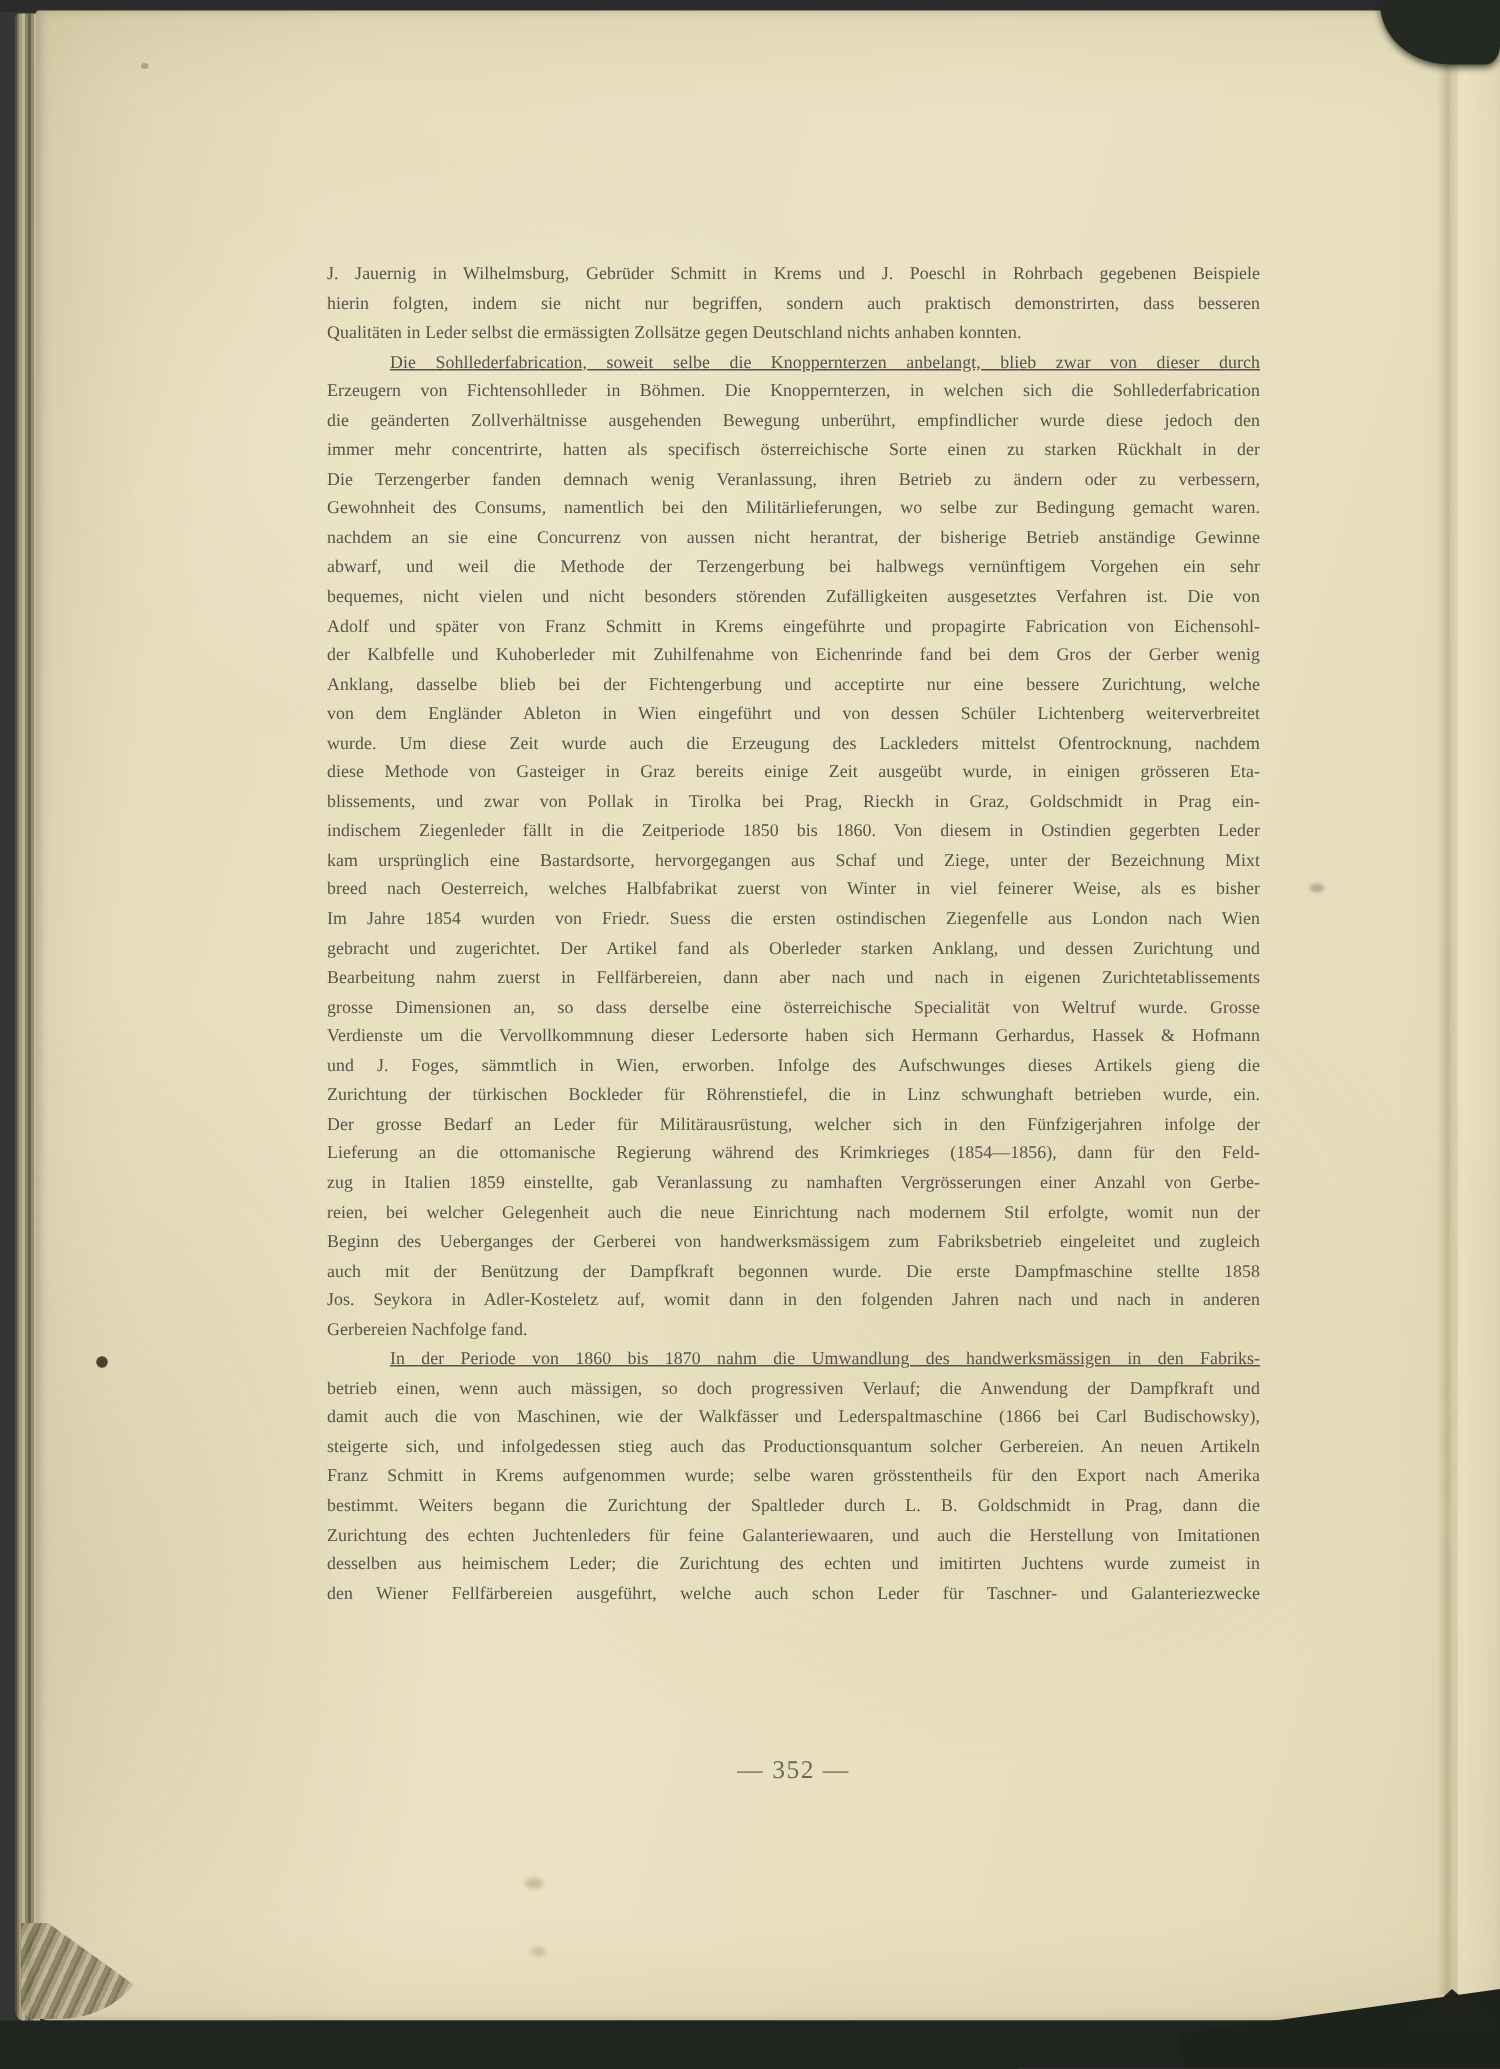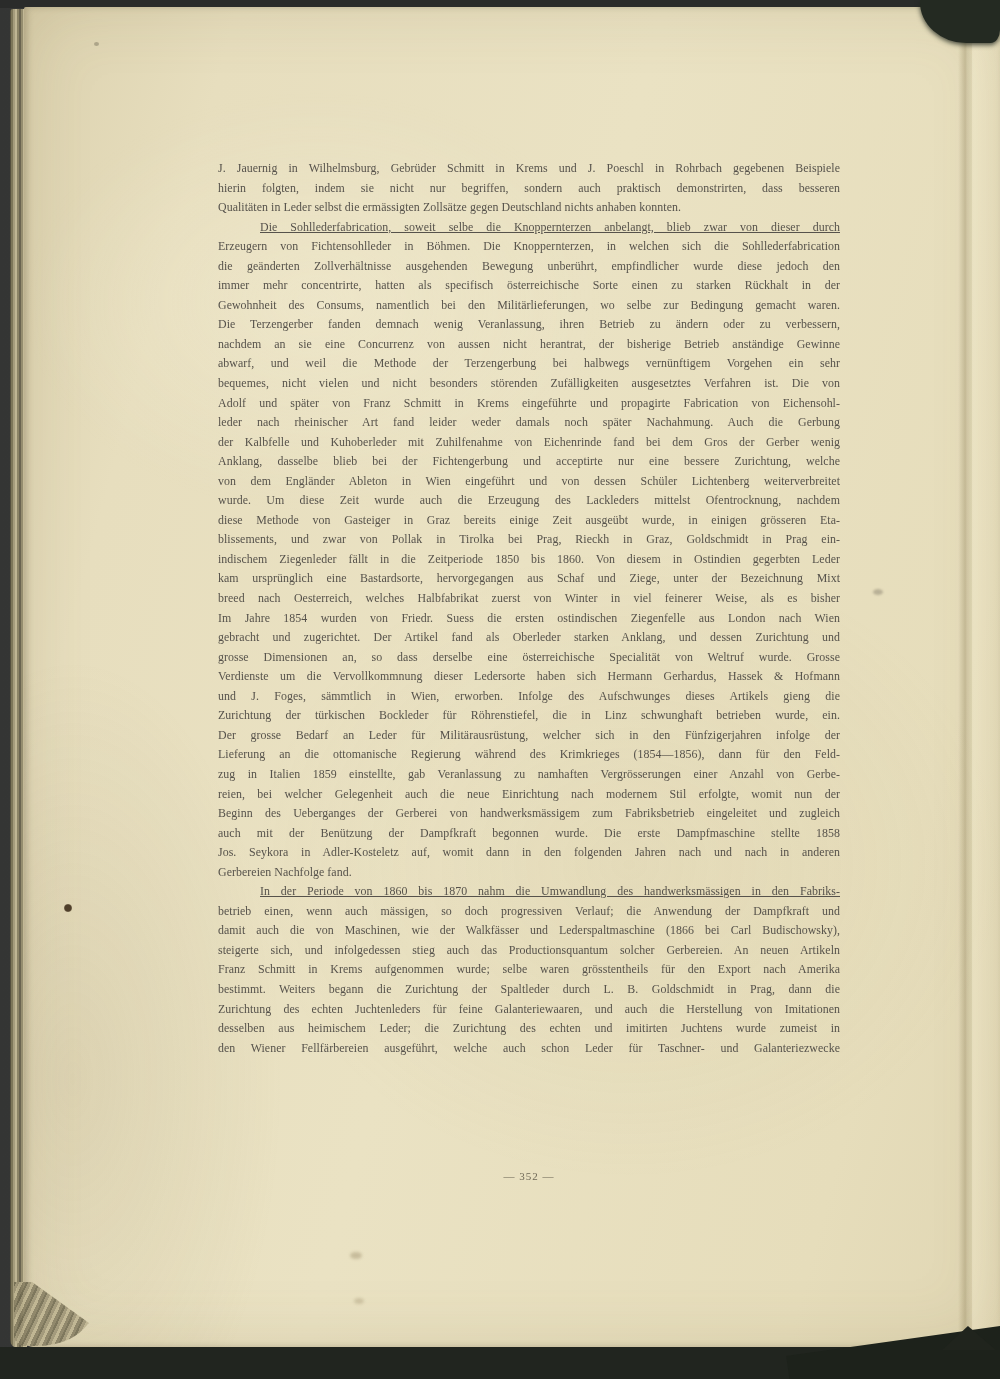--- a/index.html
+++ b/index.html
@@ -36,28 +36,28 @@
     background:
       radial-gradient(ellipse 420px 300px at 30% 22%,rgba(255,250,228,.25),rgba(255,250,228,0) 70%),
       radial-gradient(ellipse 500px 420px at 62% 64%,rgba(200,185,140,.12),rgba(200,185,140,0) 75%),
       radial-gradient(ellipse 300px 600px at 5% 80%,rgba(150,135,95,.14),rgba(150,135,95,0) 70%);}
   
   .crease{position:absolute;left:958px;top:42px;width:16px;height:1288px;
     background:linear-gradient(90deg,rgba(130,115,70,0) 0%,rgba(115,100,58,.28) 45%,rgba(100,88,50,.14) 58%,rgba(130,115,70,0) 100%);}
   .right-page-tint{position:absolute;left:972px;top:42px;width:28px;height:1288px;
     background:linear-gradient(90deg,rgba(255,249,222,.30),rgba(248,240,210,.12));}
   
-  .text-block{position:absolute;left:218px;top:159px;width:622px;color:#56524b;
+  .text-block{position:absolute;left:218px;top:173px;width:622px;color:#56524b;
     font-size:11.9px;line-height:19.55px;}
   .tline{text-align:justify;text-align-last:justify;height:19.55px;overflow:hidden;
     letter-spacing:.05px;}
   .tline.indent{padding-left:42px;text-decoration:underline;}
   .tline.endline{text-align-last:left;font-family:Liberation Serif, serif;}
   .footer{position:absolute;left:218px;top:1170px;width:622px;text-align:center;
-    color:#6e6856;font-size:11px;letter-spacing:1px;}
+    color:#6e6856;font-size:17px;letter-spacing:1px;}
   
   .ink-spot{position:absolute;left:64px;top:904px;width:8px;height:8px;border-radius:50%;
     background:radial-gradient(circle,#4f3f2b 0 55%,rgba(95,77,53,.55) 75%,rgba(95,77,53,0) 100%);}
   .speck-a{position:absolute;left:873px;top:589px;width:10px;height:6px;border-radius:50%;
     background:rgba(100,95,80,.35);filter:blur(1px);}
   .speck-b{position:absolute;left:94px;top:42px;width:5px;height:4px;border-radius:50%;
     background:rgba(115,108,88,.45);filter:blur(.5px);}
   .speck-c{position:absolute;left:350px;top:1252px;width:12px;height:7px;border-radius:50%;
     background:rgba(165,152,118,.5);filter:blur(1.5px);}
   .speck-d{position:absolute;left:354px;top:1298px;width:10px;height:6px;border-radius:50%;
@@ -81,38 +81,38 @@
   <div class="gutter-bottom-wedge"></div>
 
   <div class="text-block">
       <div class="tline">J. Jauernig in Wilhelmsburg, Gebrüder Schmitt in Krems und J. Poeschl in Rohrbach gegebenen Beispiele</div>
       <div class="tline">hierin folgten, indem sie nicht nur begriffen, sondern auch praktisch demonstrirten, dass besseren</div>
       <div class="tline endline">Qualitäten in Leder selbst die ermässigten Zollsätze gegen Deutschland nichts anhaben konnten.</div>
       <div class="tline indent">Die Sohllederfabrication, soweit selbe die Knoppernterzen anbelangt, blieb zwar von dieser durch</div>
       <div class="tline">Erzeugern von Fichtensohlleder in Böhmen. Die Knoppernterzen, in welchen sich die Sohllederfabrication</div>
       <div class="tline">die geänderten Zollverhältnisse ausgehenden Bewegung unberührt, empfindlicher wurde diese jedoch den</div>
       <div class="tline">immer mehr concentrirte, hatten als specifisch österreichische Sorte einen zu starken Rückhalt in der</div>
+      <div class="tline">Die Terzengerber fanden demnach wenig Veranlassung, ihren Betrieb zu ändern oder zu verbessern,</div>
       <div class="tline">Gewohnheit des Consums, namentlich bei den Militärlieferungen, wo selbe zur Bedingung gemacht waren.</div>
-      <div class="tline">Die Terzengerber fanden demnach wenig Veranlassung, ihren Betrieb zu ändern oder zu verbessern,</div>
       <div class="tline">nachdem an sie eine Concurrenz von aussen nicht herantrat, der bisherige Betrieb anständige Gewinne</div>
       <div class="tline">abwarf, und weil die Methode der Terzengerbung bei halbwegs vernünftigem Vorgehen ein sehr</div>
       <div class="tline">bequemes, nicht vielen und nicht besonders störenden Zufälligkeiten ausgesetztes Verfahren ist. Die von</div>
       <div class="tline">Adolf und später von Franz Schmitt in Krems eingeführte und propagirte Fabrication von Eichensohl-</div>
-      <div class="tline">leder nach rheinischer Art fand leider weder damals noch später Nachahmung. Auch die Gerbung</div>
       <div class="tline">der Kalbfelle und Kuhoberleder mit Zuhilfenahme von Eichenrinde fand bei dem Gros der Gerber wenig</div>
       <div class="tline">Anklang, dasselbe blieb bei der Fichtengerbung und acceptirte nur eine bessere Zurichtung, welche</div>
       <div class="tline">von dem Engländer Ableton in Wien eingeführt und von dessen Schüler Lichtenberg weiterverbreitet</div>
       <div class="tline">wurde. Um diese Zeit wurde auch die Erzeugung des Lackleders mittelst Ofentrocknung, nachdem</div>
       <div class="tline">diese Methode von Gasteiger in Graz bereits einige Zeit ausgeübt wurde, in einigen grösseren Eta-</div>
       <div class="tline">blissements, und zwar von Pollak in Tirolka bei Prag, Rieckh in Graz, Goldschmidt in Prag ein-</div>
       <div class="tline">indischem Ziegenleder fällt in die Zeitperiode 1850 bis 1860. Von diesem in Ostindien gegerbten Leder</div>
       <div class="tline">kam ursprünglich eine Bastardsorte, hervorgegangen aus Schaf und Ziege, unter der Bezeichnung Mixt</div>
       <div class="tline">breed nach Oesterreich, welches Halbfabrikat zuerst von Winter in viel feinerer Weise, als es bisher</div>
       <div class="tline">Im Jahre 1854 wurden von Friedr. Suess die ersten ostindischen Ziegenfelle aus London nach Wien</div>
       <div class="tline">gebracht und zugerichtet. Der Artikel fand als Oberleder starken Anklang, und dessen Zurichtung und</div>
+      <div class="tline">Bearbeitung nahm zuerst in Fellfärbereien, dann aber nach und nach in eigenen Zurichtetablissements</div>
       <div class="tline">grosse Dimensionen an, so dass derselbe eine österreichische Specialität von Weltruf wurde. Grosse</div>
       <div class="tline">Verdienste um die Vervollkommnung dieser Ledersorte haben sich Hermann Gerhardus, Hassek &amp; Hofmann</div>
       <div class="tline">und J. Foges, sämmtlich in Wien, erworben. Infolge des Aufschwunges dieses Artikels gieng die</div>
       <div class="tline">Zurichtung der türkischen Bockleder für Röhrenstiefel, die in Linz schwunghaft betrieben wurde, ein.</div>
       <div class="tline">Der grosse Bedarf an Leder für Militärausrüstung, welcher sich in den Fünfzigerjahren infolge der</div>
       <div class="tline">Lieferung an die ottomanische Regierung während des Krimkrieges (1854—1856), dann für den Feld-</div>
       <div class="tline">zug in Italien 1859 einstellte, gab Veranlassung zu namhaften Vergrösserungen einer Anzahl von Gerbe-</div>
       <div class="tline">reien, bei welcher Gelegenheit auch die neue Einrichtung nach modernem Stil erfolgte, womit nun der</div>
       <div class="tline">Beginn des Ueberganges der Gerberei von handwerksmässigem zum Fabriksbetrieb eingeleitet und zugleich</div>
       <div class="tline">auch mit der Benützung der Dampfkraft begonnen wurde. Die erste Dampfmaschine stellte 1858</div>

